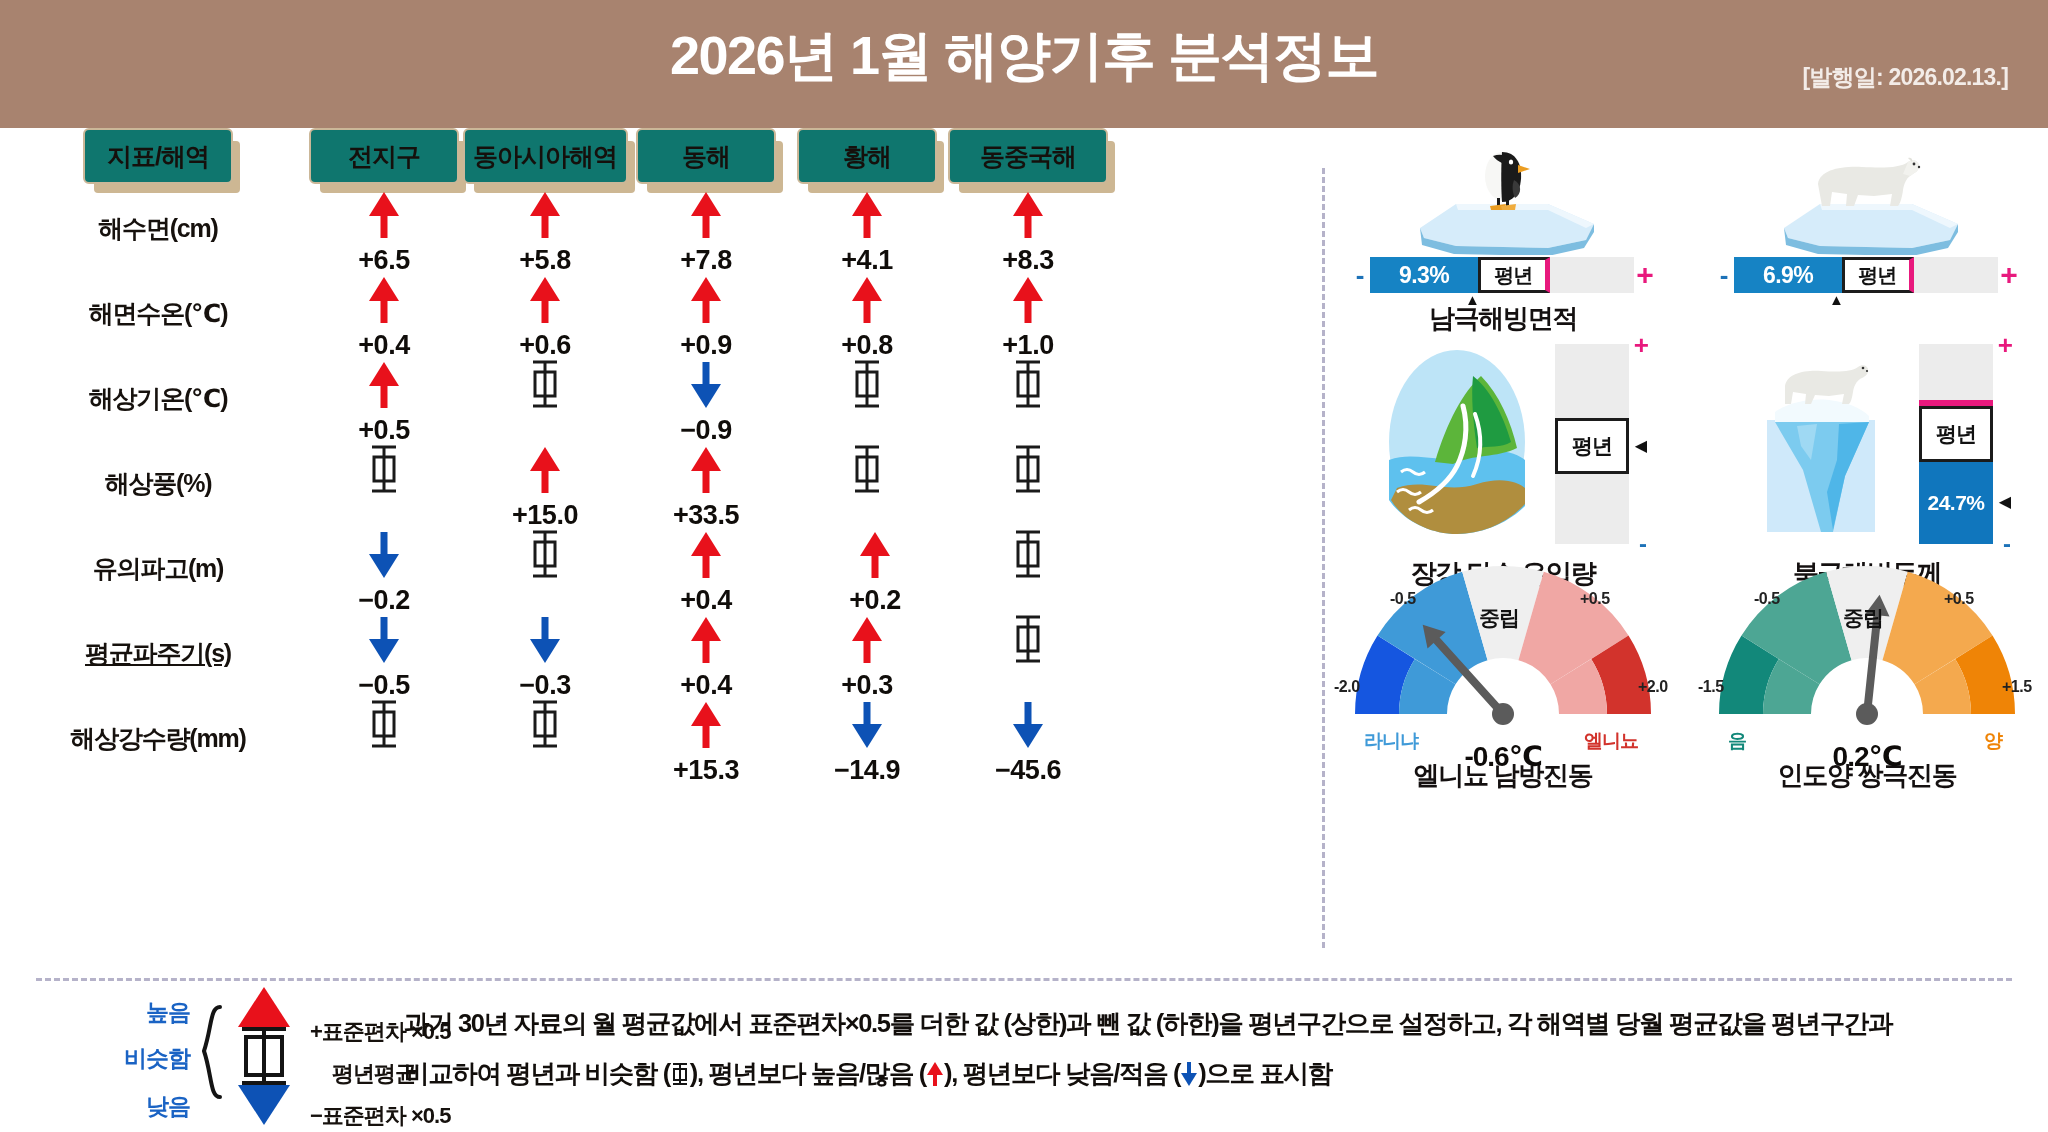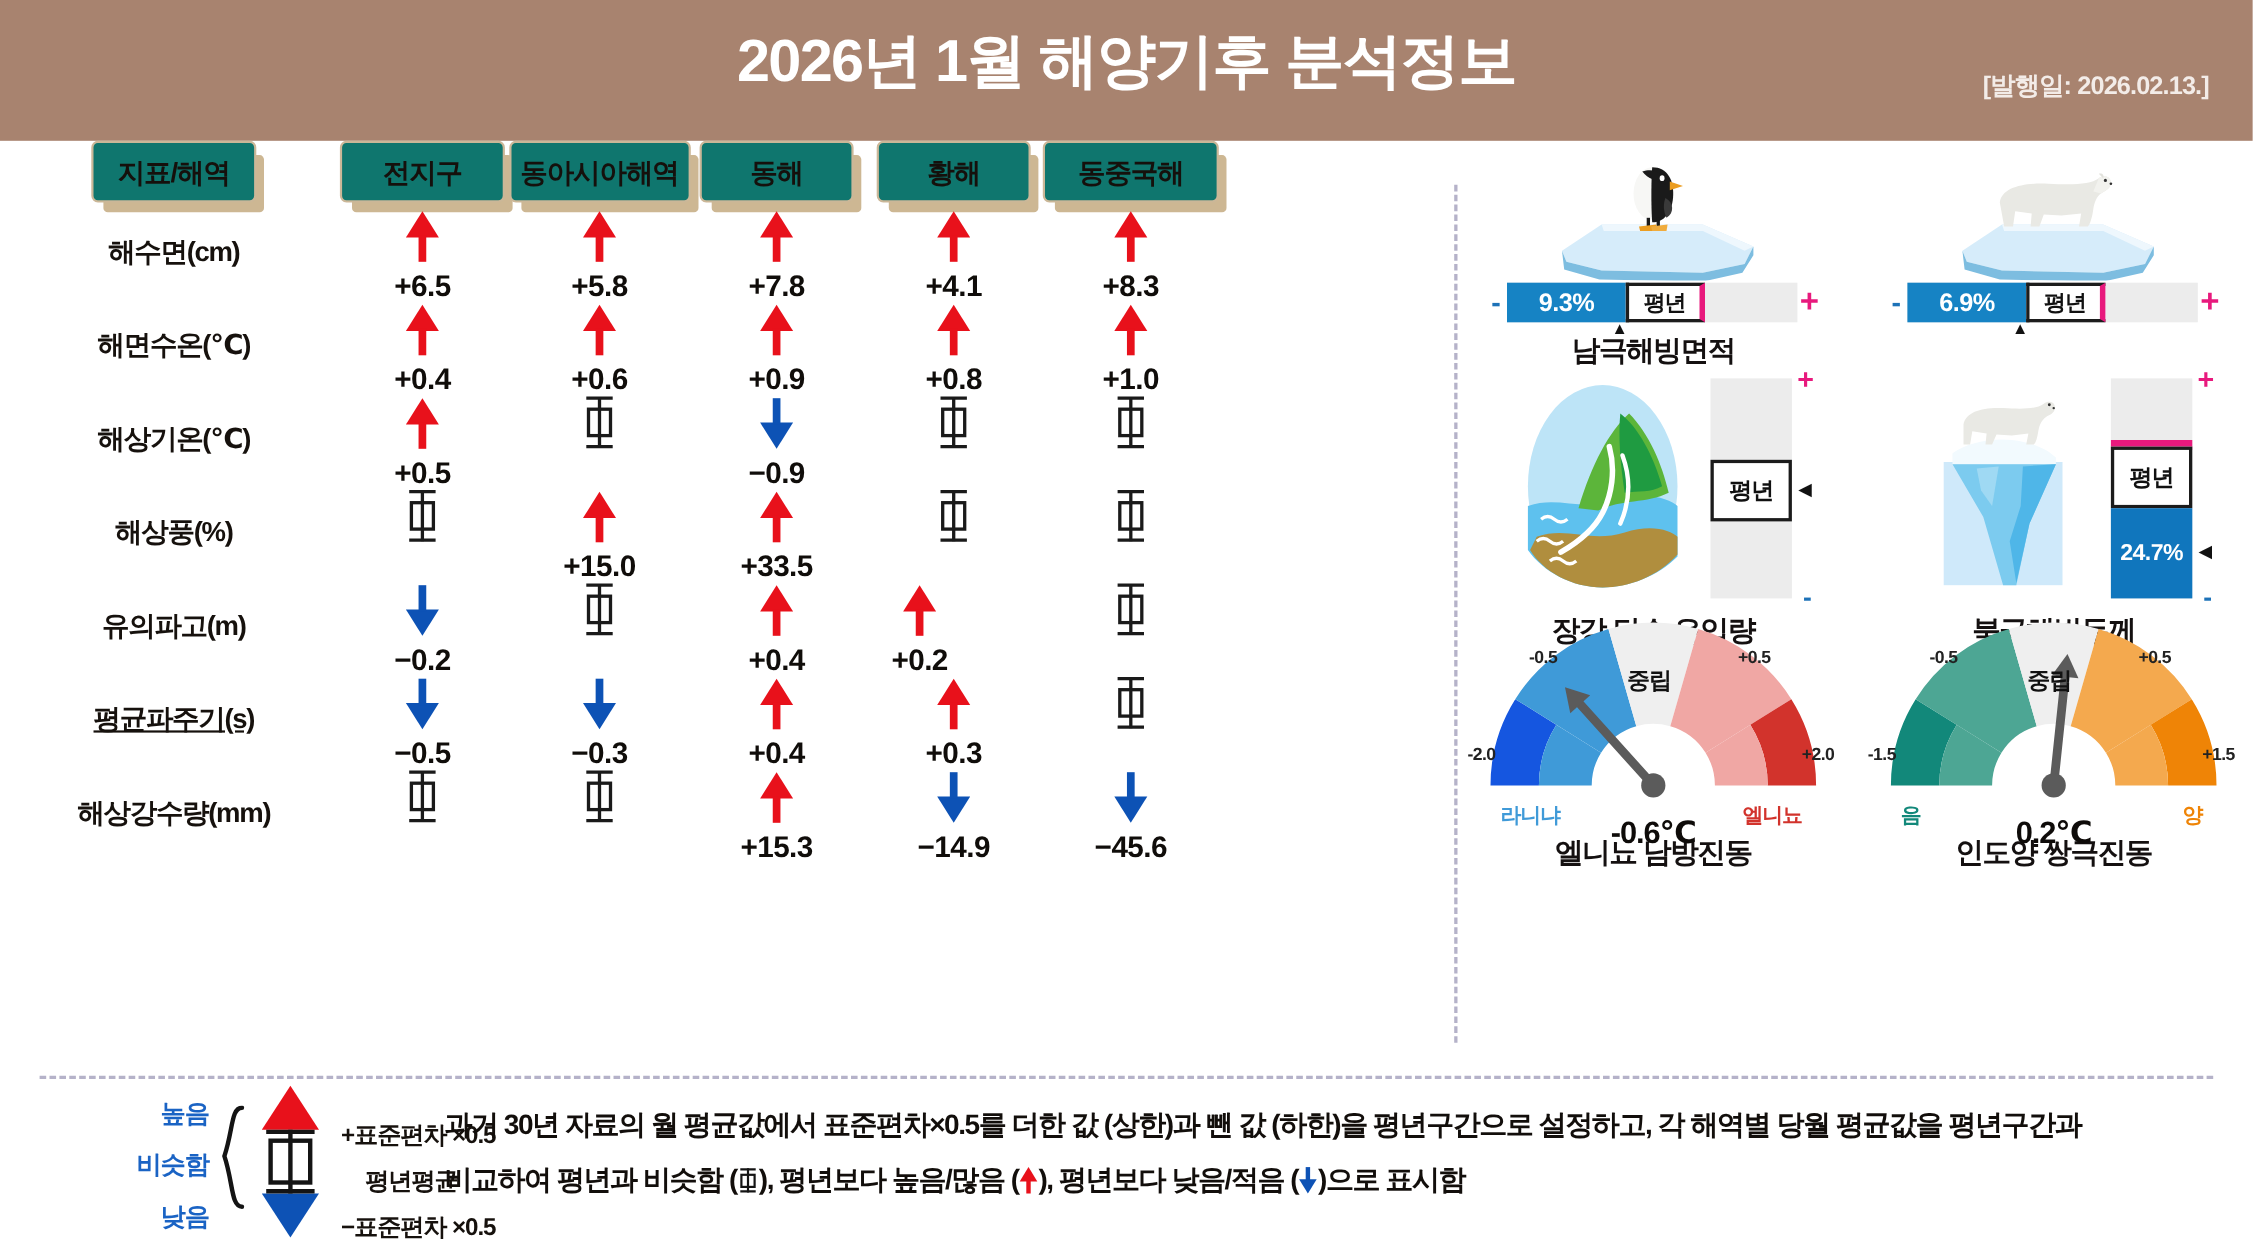--- a/index.html
+++ b/index.html
@@ -371,21 +371,21 @@
         </div>
         <div class="cell" style="left: 616px; top: 400px;">
           <div class="sym">
             <svg width="34" height="50" viewBox="0 0 34 50">
               <path d="M17 2 L32 26 L2 26 Z" fill="#e8111b"></path>
               <rect x="13.5" y="24" width="7" height="24" fill="#e8111b"></rect>
             </svg>
           </div>
           <div class="val">+0.4</div>
         </div>
-        <div class="cell" style="left: 746px; top: 400px;">
+        <div class="cell" style="left: 785px; top: 400px;">
           <div class="sym">
             <svg width="34" height="50" viewBox="0 0 34 50">
               <path d="M17 2 L32 26 L2 26 Z" fill="#e8111b"></path>
               <rect x="13.5" y="24" width="7" height="24" fill="#e8111b"></rect>
             </svg>
           </div>
           <div class="val">+0.2</div>
         </div>
         <div class="cell" style="left: 938px; top: 400px;">
           <div class="sym">

